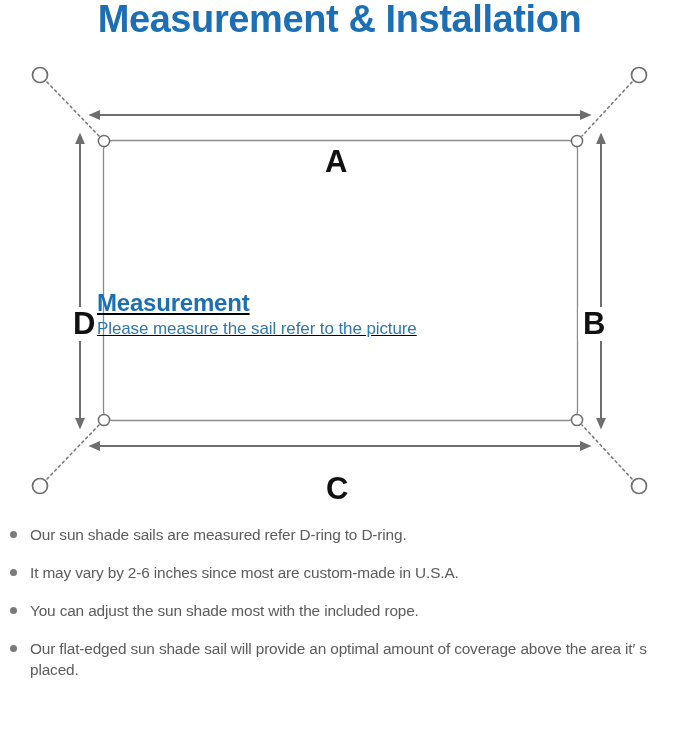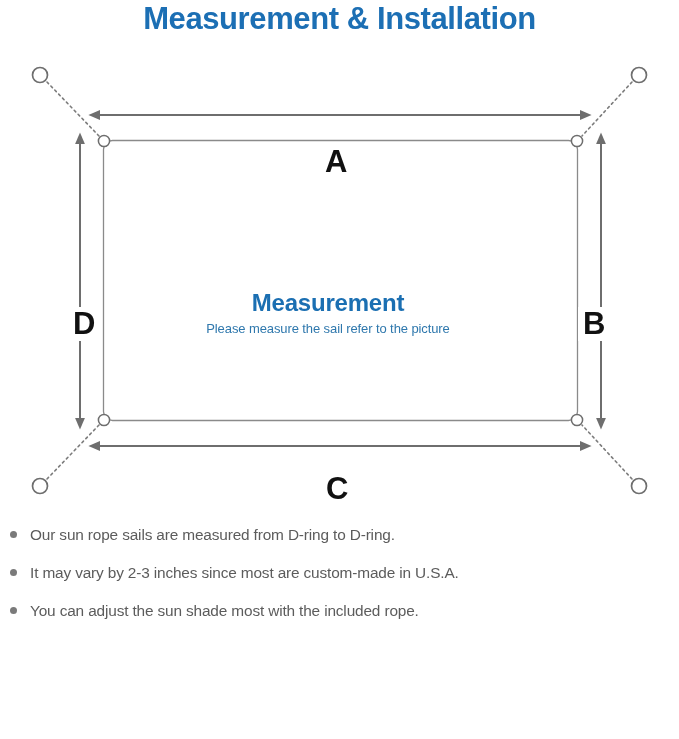--- a/index.html
+++ b/index.html
@@ -16,21 +16,21 @@
   }
 
   
   #page-title {
     position: absolute;
     top: 0px;
     left: 0;
     width: 679px;
     text-align: center;
     font-family: "Liberation Sans", sans-serif;
-    font-size: 31px;
+    font-size: 38px;
     font-weight: bold;
     color: #1c6fb4;
     letter-spacing: -0.4px;
     line-height: 38px;
   }
 
   
   #diagram {
     position: absolute;
     top: 48px;
@@ -38,37 +38,38 @@
     width: 679px;
     height: 470px;
   }
   #diagram svg {
     display: block;
   }
 
   
   #sail-label {
     position: absolute;
-    left: 90px;
+    left: 97px;
     top: 240px;
     width: 476px;
-    text-align: center;
+    text-align: left;
     pointer-events: none;
+    text-decoration: underline;
   }
   #sail-label .main {
     font-family: "Liberation Sans", sans-serif;
     font-size: 24px;
     font-weight: bold;
     color: #1b6fb2;
     line-height: 30px;
     letter-spacing: -0.2px;
   }
   #sail-label .sub {
     font-family: "Liberation Sans", sans-serif;
-    font-size: 13px;
+    font-size: 17px;
     font-weight: normal;
     color: #2f78ad;
     line-height: 22px;
     letter-spacing: -0.1px;
   }
 
   
   .dim-letter {
     position: absolute;
     font-family: "Liberation Sans", sans-serif;
@@ -176,23 +177,27 @@
 
   <div id="sail-label">
     <div class="main">Measurement</div>
     <div class="sub">Please measure the sail refer to the picture</div>
   </div>
 </div>
 
 <div id="notes">
   <div class="note-item">
     <span class="bullet"></span>
-    <span>Our sun rope sails are measured from D-ring to D-ring.</span>
-  </div>
-  <div class="note-item">
-    <span class="bullet"></span>
-    <span>It may vary by 2-3 inches since most are custom-made in U.S.A.</span>
+    <span>Our sun shade sails are measured refer D-ring to D-ring.</span>
+  </div>
+  <div class="note-item">
+    <span class="bullet"></span>
+    <span>It may vary by 2-6 inches since most are custom-made in U.S.A.</span>
   </div>
   <div class="note-item">
     <span class="bullet"></span>
     <span>You can adjust the sun shade most with the included rope.</span>
   </div>
+  <div class="note-item">
+    <span class="bullet"></span>
+    <span>Our flat-edged sun shade sail will provide an optimal amount of coverage above the area it′ s placed.</span>
+  </div>
 </div>
 
 </body></html>

